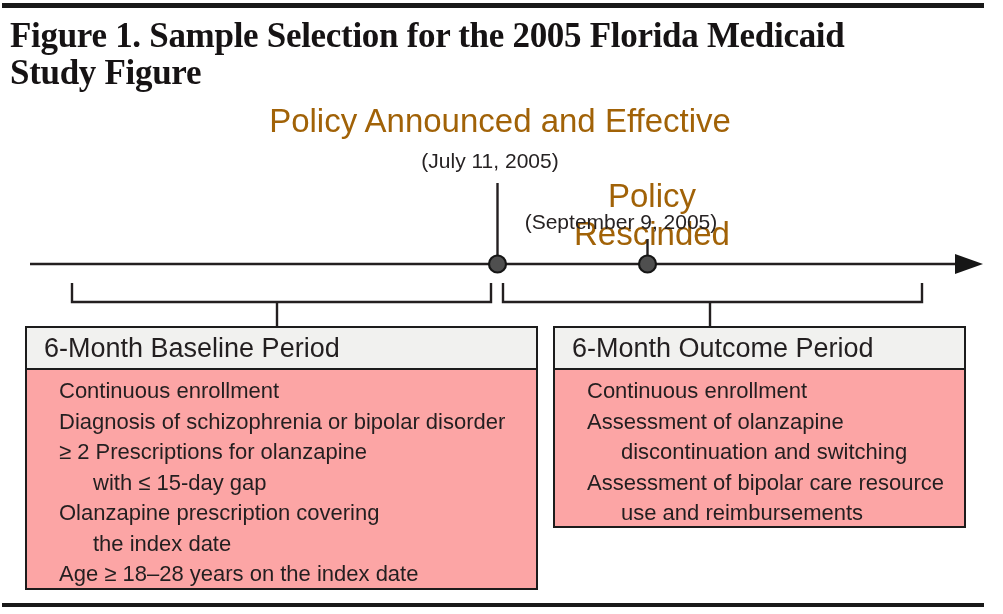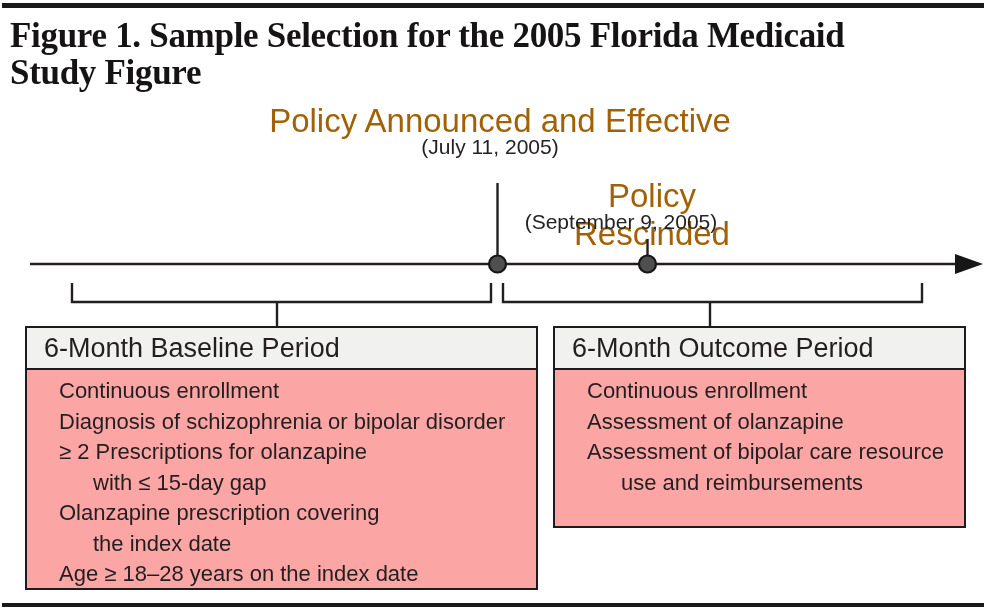--- a/index.html
+++ b/index.html
@@ -13,21 +13,21 @@
 
   #figure-title {
     position:absolute; left:10px; top:17px; width:960px;
     font-family:"Liberation Serif", serif; font-weight:bold;
     font-size:35px; line-height:37px; color:#161314; letter-spacing:-0.3px;
   }
 
   .evt-label { position:absolute; text-align:center; font-size:33px; color:#a16207; }
   .evt-date  { position:absolute; text-align:center; font-size:21px; color:#262223; }
   #policy-effective-label { left:250px; top:102px; width:500px; }
-  #policy-effective-date  { left:240px; top:135px; width:500px; }
+  #policy-effective-date  { left:240px; top:149px; width:500px; }
   #policy-rescinded-label { left:527px; top:177px; width:250px; }
   #policy-rescinded-date  { left:495px; top:210px; width:252px; }
 
   #diagram-svg { position:absolute; left:0; top:0; width:1003px; height:614px; }
   .tl  { stroke:#231f20; stroke-width:2.4px; }
   .br  { fill:none; stroke:#231f20; stroke-width:2.4px; }
   .dot { stroke:#161616; stroke-width:2.2px; }
   .ah  { fill:#161616; stroke:none; }
 
   .period-box {
@@ -87,20 +87,21 @@
       <div class="li ind">the index date</div>
       <div class="li">Age ≥ 18–28 years on the index date</div>
     </div>
   </div>
 
   <div id="outcome-box" class="period-box">
     <div class="period-header">6-Month Outcome Period</div>
     <div class="period-body">
       <div class="li">Continuous enrollment</div>
       <div class="li">Assessment of olanzapine</div>
+      <div class="li ind">discontinuation and switching</div>
       <div class="li">Assessment of bipolar care resource</div>
       <div class="li ind">use and reimbursements</div>
     </div>
   </div>
 
   <div id="bottom-rule" class="rule"></div>
 
 </div>
 
 </body></html>

